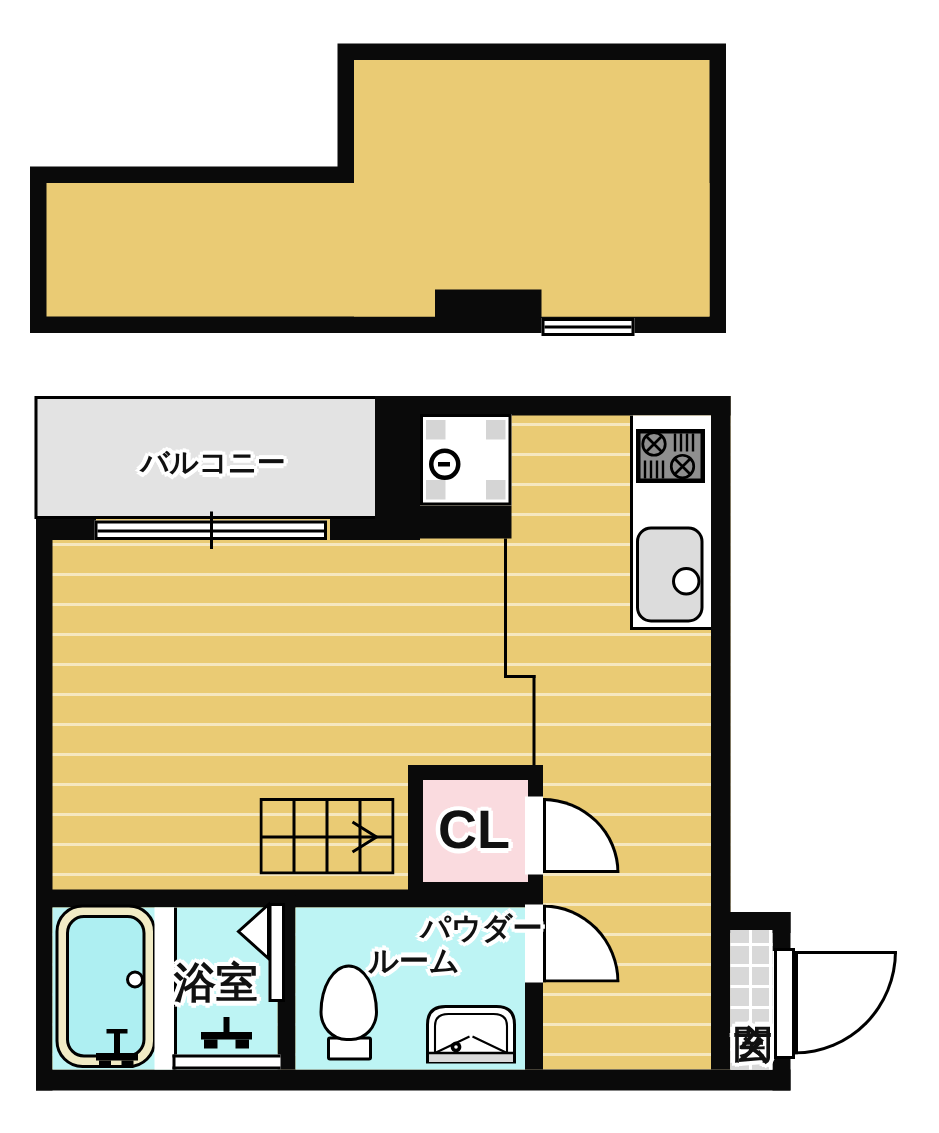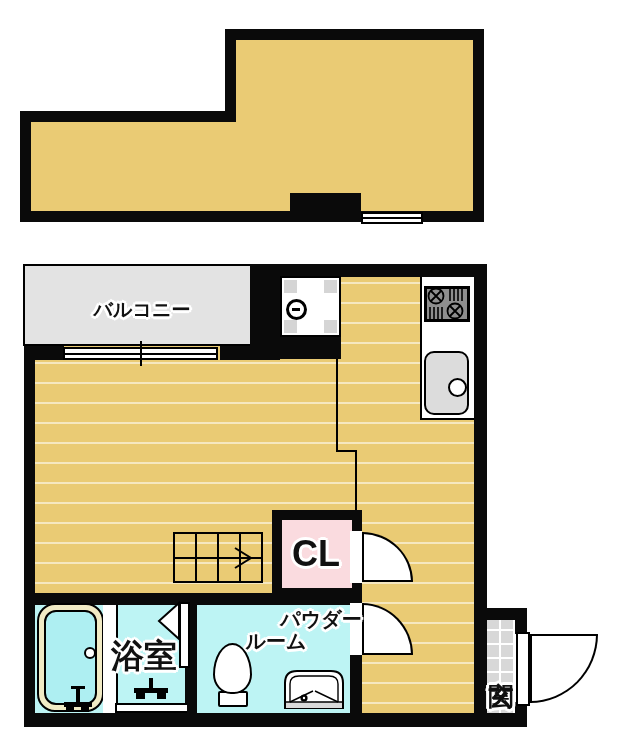--- a/index.html
+++ b/index.html
@@ -136,21 +136,21 @@
     <div class="abs" style="left:19px;top:21px;width:8px;height:5px;background:#000;"></div>
   </div>
   <div class="abs" style="left:103px;top:605px;width:15px;height:108px;background:#fff;border-right:2px solid #000;box-sizing:border-box;"></div>
   <div class="abs" style="left:115px;top:703px;width:72px;height:10px;background:#fff;border:2px solid #000;border-right:none;box-sizing:border-box;"></div>
   <div class="abs" style="left:134px;top:678px;width:34px;height:24px;">
     <div class="abs" style="left:15px;top:0;width:4px;height:11px;background:#000;"></div>
     <div class="abs" style="left:0;top:10px;width:34px;height:5px;background:#000;"></div>
     <div class="abs" style="left:2px;top:15px;width:9px;height:6px;background:#000;"></div>
     <div class="abs" style="left:23px;top:15px;width:9px;height:6px;background:#000;"></div>
   </div>
-  <div class="outlined center" style="left:144px;top:656px;font-size:33px;">浴室</div>
+  <div class="outlined center" style="left:144px;top:656px;font-size:28px;">浴室</div>
 
   <div class="abs" style="left:179px;top:602px;width:11px;height:66px;background:#fff;border:2px solid #000;box-sizing:border-box;"></div>
   <svg class="abs" style="left:157px;top:601px;" width="24" height="40" viewBox="0 0 24 40">
     <polygon points="22,2 22,38 2,20" fill="#fff" stroke="#000" stroke-width="2"></polygon>
   </svg>
 
   <div class="cyan" style="left:197px;top:605px;width:153px;height:108px;"></div>
   <div class="outlined center" style="left:273px;top:620px;font-size:20px;margin-left:48px;">パウダー</div>
   <div class="outlined center" style="left:276px;top:642px;font-size:20px;">ルーム</div>
   <div class="abs" style="left:218px;top:691px;width:30px;height:16px;background:#fff;border:2px solid #000;border-radius:2px;box-sizing:border-box;"></div>

